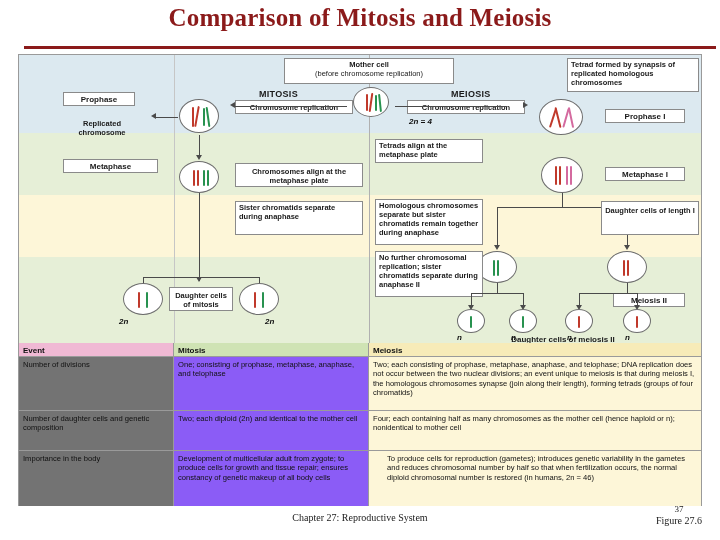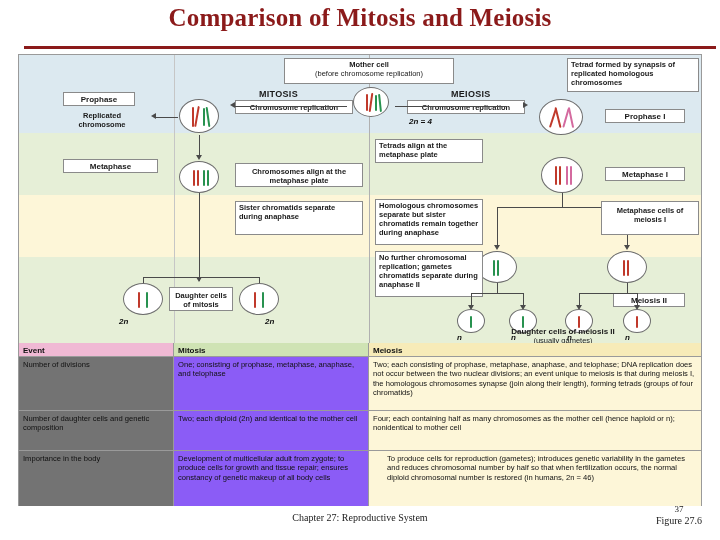--- a/index.html
+++ b/index.html
@@ -84,20 +84,21 @@
     text-align: center;
     padding: 2px 3px;
     border: 1px solid #8a8a8a;
     background: #ffffff;
   }
   .plain-label {
     position: absolute;
     font-size: 8px;
     font-weight: bold;
     color: #1a1a1a;
+    margin-top: 8px;
   }
   .mode-label {
     position: absolute;
     font-size: 9px;
     font-weight: bold;
     color: #1a1a1a;
     letter-spacing: 0.3px;
   }
   .n-label {
     position: absolute;
@@ -305,39 +306,39 @@
   <div class="arrowhead-down" style="left:605px; top:190px;"></div>
 
   <div class="cell" style="left:458px; top:196px; width:40px; height:32px;">
     <div class="chrom green" style="left:15px; top:8px;  height:16px;"></div>
     <div class="chrom green" style="left:19px; top:8px;  height:16px;"></div>
   </div>
   <div class="cell" style="left:588px; top:196px; width:40px; height:32px;">
     <div class="chrom red" style="left:15px; top:8px;  height:16px;"></div>
     <div class="chrom red" style="left:19px; top:8px;  height:16px;"></div>
   </div>
-  <div class="tbox boxed center" style="left:582px; top:146px; width:98px; height:34px; padding-top:5px;">Metaphase cells of meiosis I</div>
+  <div class="tbox boxed center" style="left:582px; top:146px; width:98px; height:34px; padding-top:5px;">Daughter cells of length I</div>
 
   <div class="cell" style="left:104px; top:228px; width:40px; height:32px;">
     <div class="chrom red" style="left:14px; top:8px;  height:16px;"></div>
     <div class="chrom green" style="left:22px; top:8px;  height:16px;"></div>
   </div>
   <div class="cell" style="left:220px; top:228px; width:40px; height:32px;">
     <div class="chrom red" style="left:14px; top:8px;  height:16px;"></div>
     <div class="chrom green" style="left:22px; top:8px;  height:16px;"></div>
   </div>
   <div class="arrow-h" style="left:124px; top:222px; width:116px;"></div>
   <div class="arrow-v" style="left:124px; top:222px; height:6px;"></div>
   <div class="arrow-v" style="left:240px; top:222px; height:6px;"></div>
 
   <div class="tbox boxed center" style="left:150px; top:232px; width:64px; height:24px; padding-top:4px;">Daughter cells of mitosis</div>
   <div class="n-label" style="left:100px; top:262px;">2n</div>
   <div class="n-label" style="left:246px; top:262px;">2n</div>
 
-  <div class="tbox boxed" style="left:356px; top:196px; width:108px; height:46px;">No further chromosomal replication; gametes chromatids separate during anaphase II</div>
+  <div class="tbox boxed" style="left:356px; top:196px; width:108px; height:46px;">No further chromosomal replication; sister chromatids separate during anaphase II</div>
 
   <div class="stage-label" style="left:594px; top:238px; width:72px; height:14px;">Meiosis II</div>
 
   <div class="arrow-v" style="left:478px; top:228px; height:10px;"></div>
   <div class="arrow-h" style="left:452px; top:238px; width:52px;"></div>
   <div class="arrow-v" style="left:452px; top:238px; height:14px;"></div>
   <div class="arrow-v" style="left:504px; top:238px; height:14px;"></div>
   <div class="arrowhead-down" style="left:449px; top:250px;"></div>
   <div class="arrowhead-down" style="left:501px; top:250px;"></div>
 

